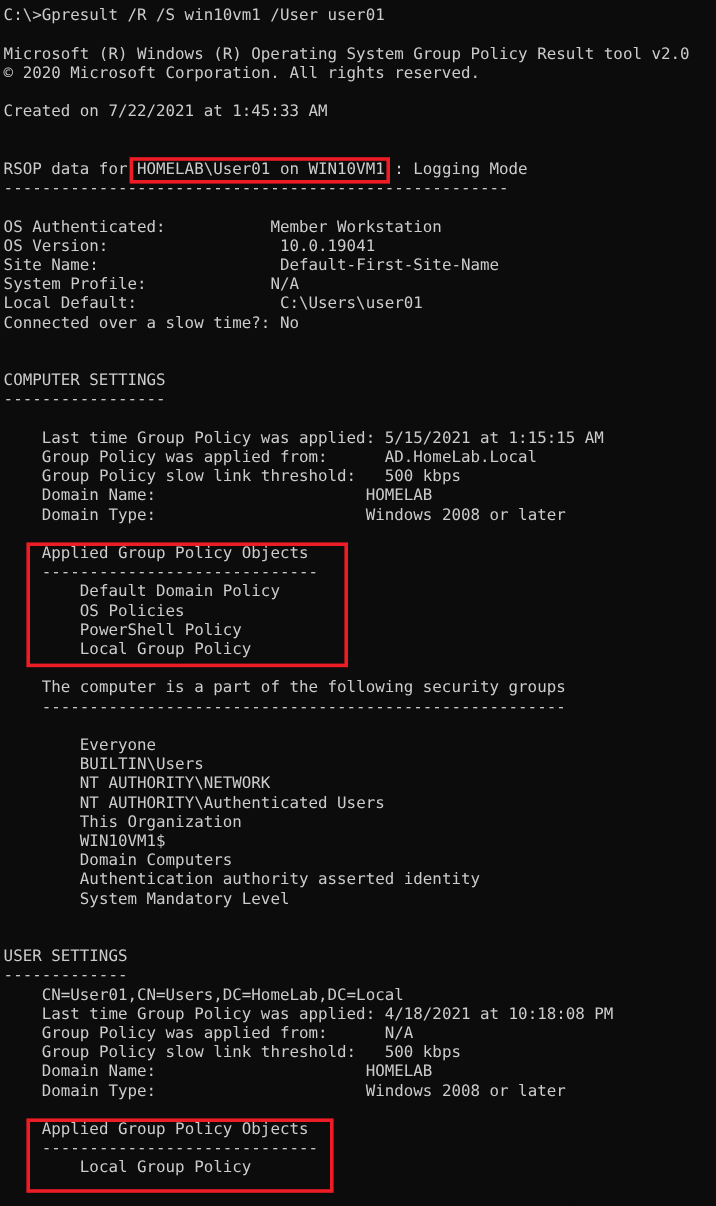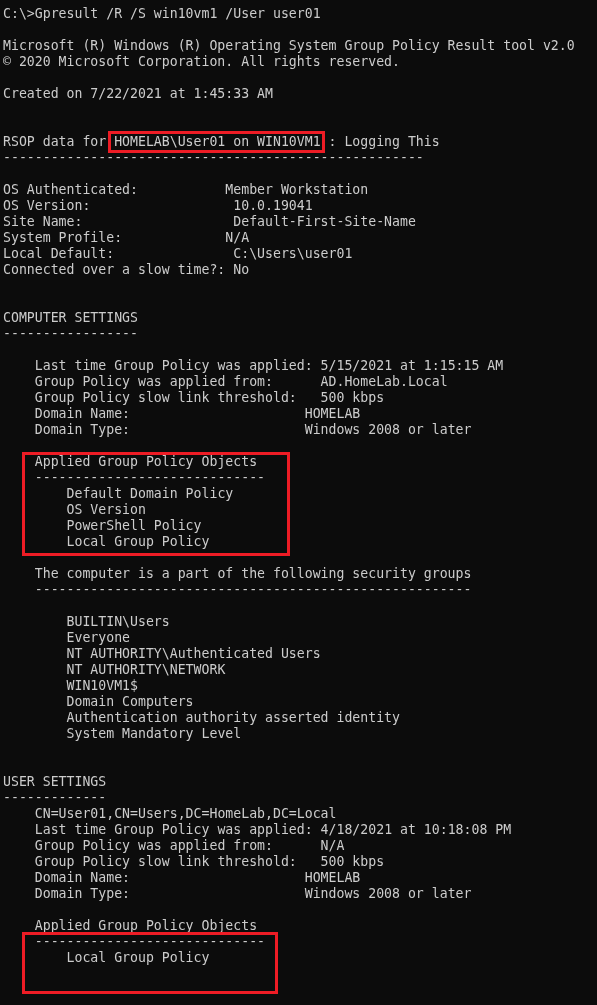--- a/index.html
+++ b/index.html
@@ -54,21 +54,21 @@
   <div class="blank"></div>
 
   <div class="line">Microsoft (R) Windows (R) Operating System Group Policy Result tool v2.0</div>
   <div class="line">© 2020 Microsoft Corporation. All rights reserved.</div>
   <div class="blank"></div>
 
   <div class="line">Created on ‎7/‎22/‎2021 at 1:45:33 AM</div>
   <div class="blank"></div>
   <div class="blank"></div>
 
-  <div class="line"><span>RSOP data for </span><span>HOMELAB\User01 on WIN10VM1</span><span> : Logging This</span></div>
+  <div class="line"><span>RSOP data for </span><span>HOMELAB\User01 on WIN10VM1</span><span> : Logging Mode</span></div>
   <div class="line">-----------------------------------------------------</div>
   <div class="blank"></div>
 
   <div>
     <div class="line"><span>OS Authenticated:</span><span>           </span><span>Member Workstation</span></div>
     <div class="line"><span>OS Version:</span><span>                  </span><span>10.0.19041</span></div>
     <div class="line"><span>Site Name:</span><span>                   </span><span>Default-First-Site-Name</span></div>
     <div class="line"><span>System Profile:</span><span>             </span><span>N/A</span></div>
     <div class="line"><span>Local Default:</span><span>               </span><span>C:\Users\user01</span></div>
   </div>
@@ -86,34 +86,35 @@
     <div class="line"><span>    </span><span>Group Policy slow link threshold:</span><span>   </span><span>500 kbps</span></div>
     <div class="line"><span>    </span><span>Domain Name:</span><span>                      </span><span>HOMELAB</span></div>
     <div class="line"><span>    </span><span>Domain Type:</span><span>                      </span><span>Windows 2008 or later</span></div>
   </div>
   <div class="blank"></div>
 
   <div>
     <div class="line"><span>    </span><span>Applied Group Policy Objects</span></div>
     <div class="line"><span>    </span><span>-----------------------------</span></div>
     <div class="line"><span>        </span><span>Default Domain Policy</span></div>
-    <div class="line"><span>        </span><span>OS Version</span></div>
+    <div class="line"><span>        </span><span>OS Policies</span></div>
     <div class="line"><span>        </span><span>PowerShell Policy</span></div>
     <div class="line"><span>        </span><span>Local Group Policy</span></div>
   </div>
   <div class="blank"></div>
 
   <div>
     <div class="line"><span>    </span><span>The computer is a part of the following security groups</span></div>
     <div class="line"><span>    </span><span>-------------------------------------------------------</span></div>
     <div class="line"><span>        </span></div>
+    <div class="line"><span>        </span><span>Everyone</span></div>
     <div class="line"><span>        </span><span>BUILTIN\Users</span></div>
-    <div class="line"><span>        </span><span>Everyone</span></div>
+    <div class="line"><span>        </span><span>NT AUTHORITY\NETWORK</span></div>
     <div class="line"><span>        </span><span>NT AUTHORITY\Authenticated Users</span></div>
-    <div class="line"><span>        </span><span>NT AUTHORITY\NETWORK</span></div>
+    <div class="line"><span>        </span><span>This Organization</span></div>
     <div class="line"><span>        </span><span>WIN10VM1$</span></div>
     <div class="line"><span>        </span><span>Domain Computers</span></div>
     <div class="line"><span>        </span><span>Authentication authority asserted identity</span></div>
     <div class="line"><span>        </span><span>System Mandatory Level</span></div>
   </div>
   <div class="blank"></div>
   <div class="blank"></div>
 
   <div class="line">USER SETTINGS</div>
   <div class="line">-------------</div>

